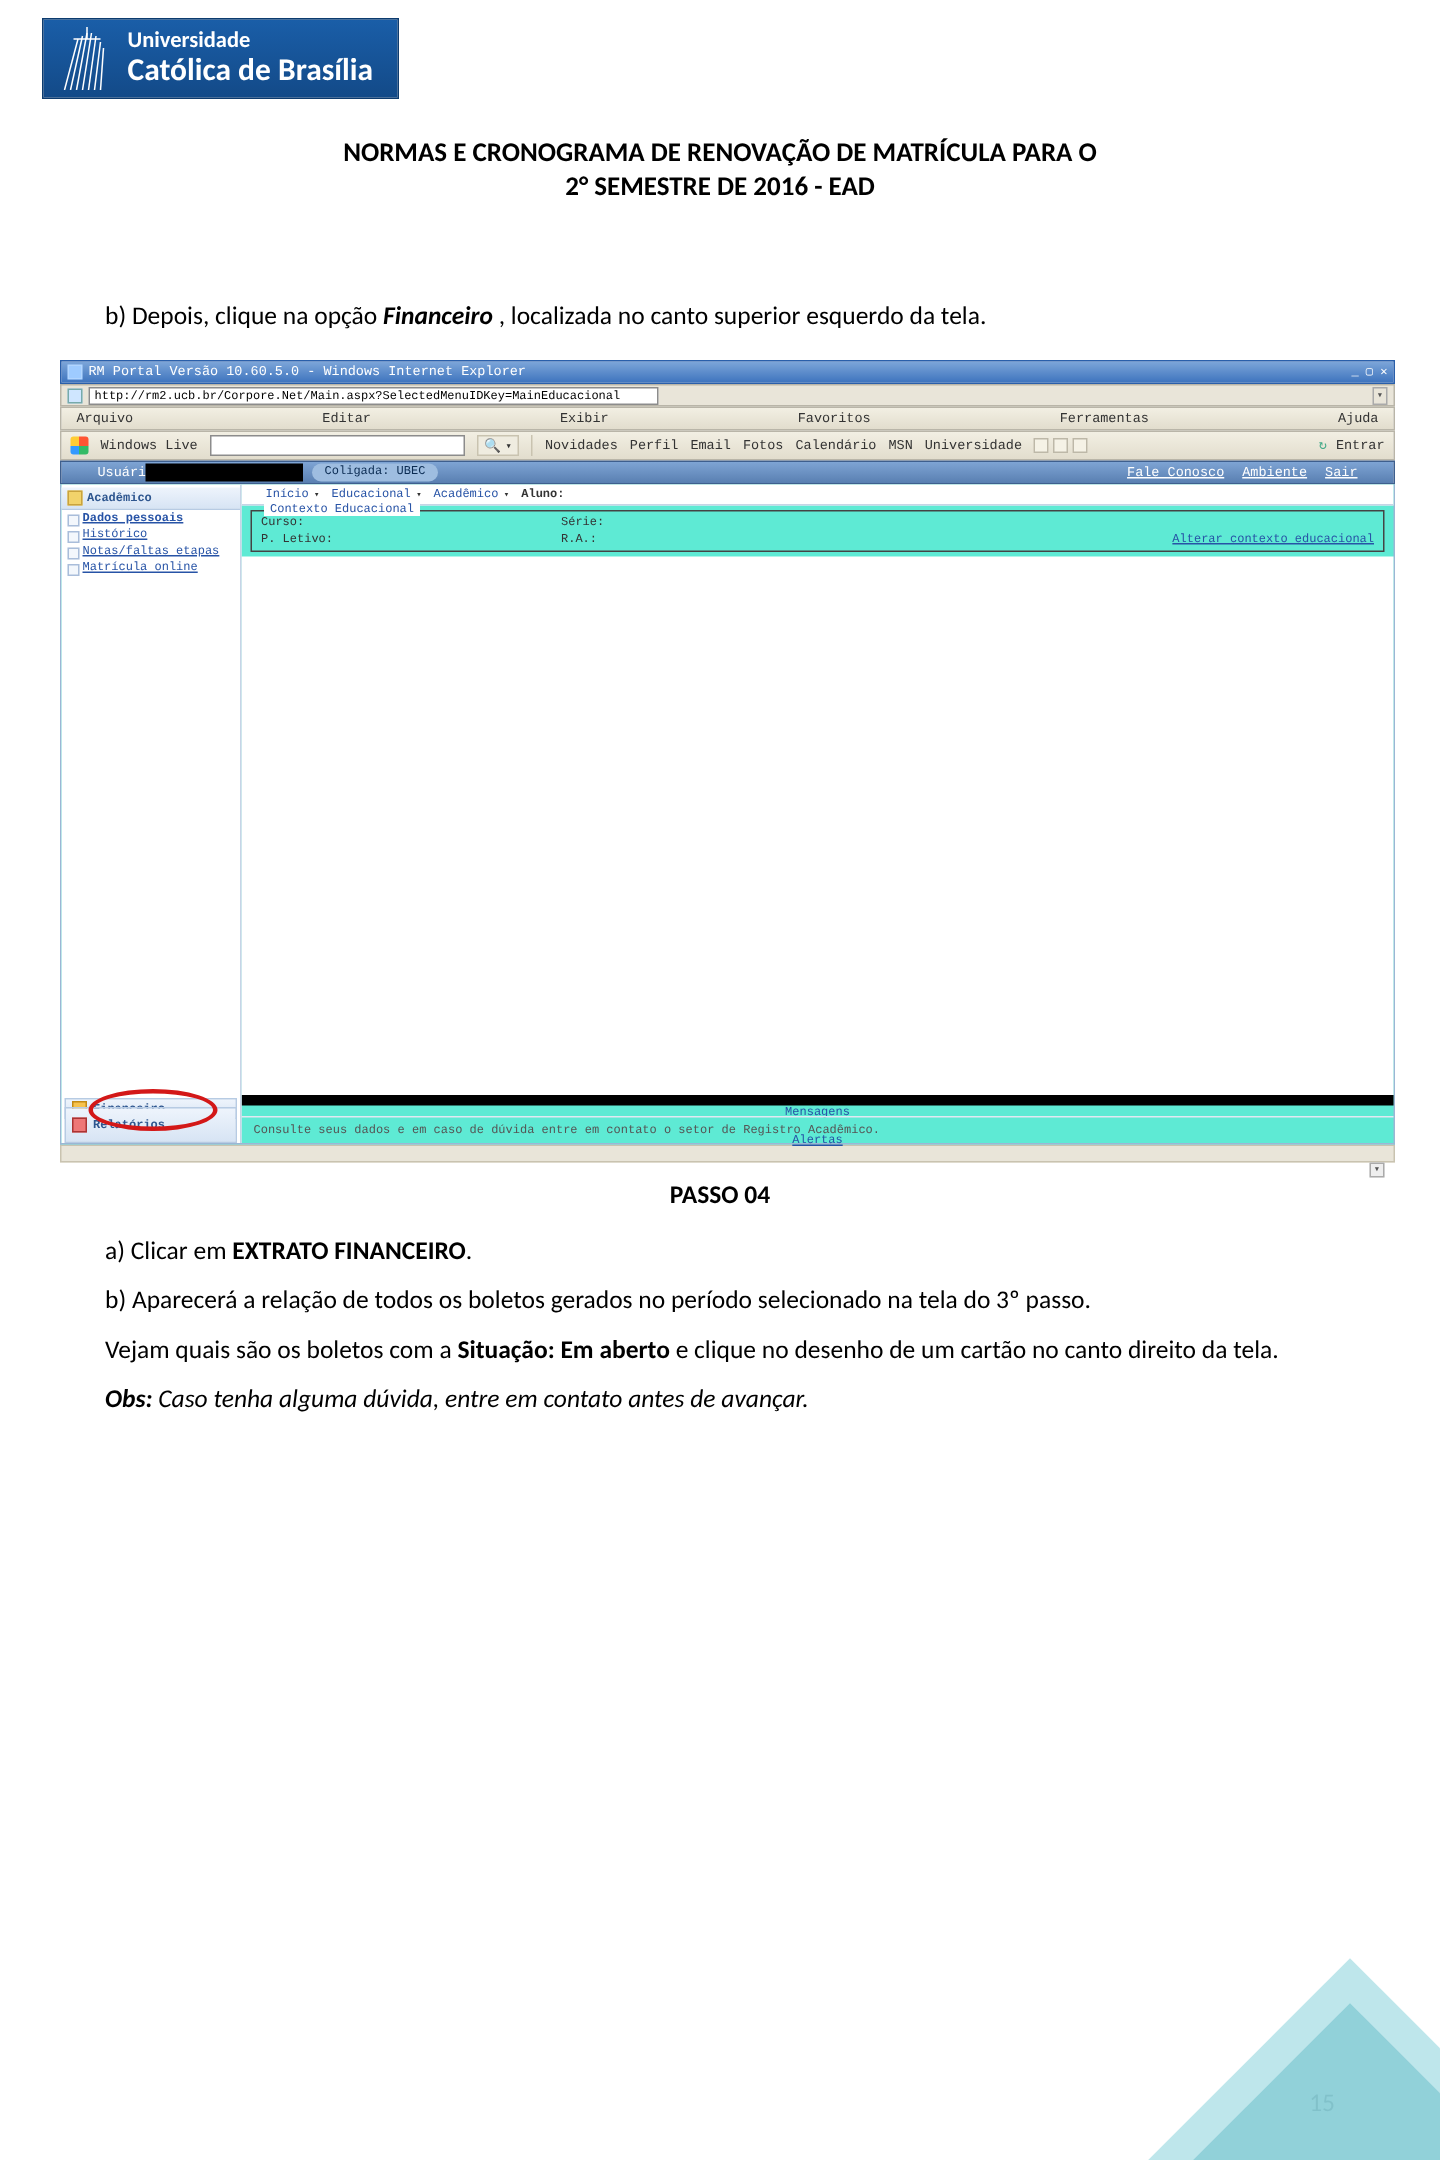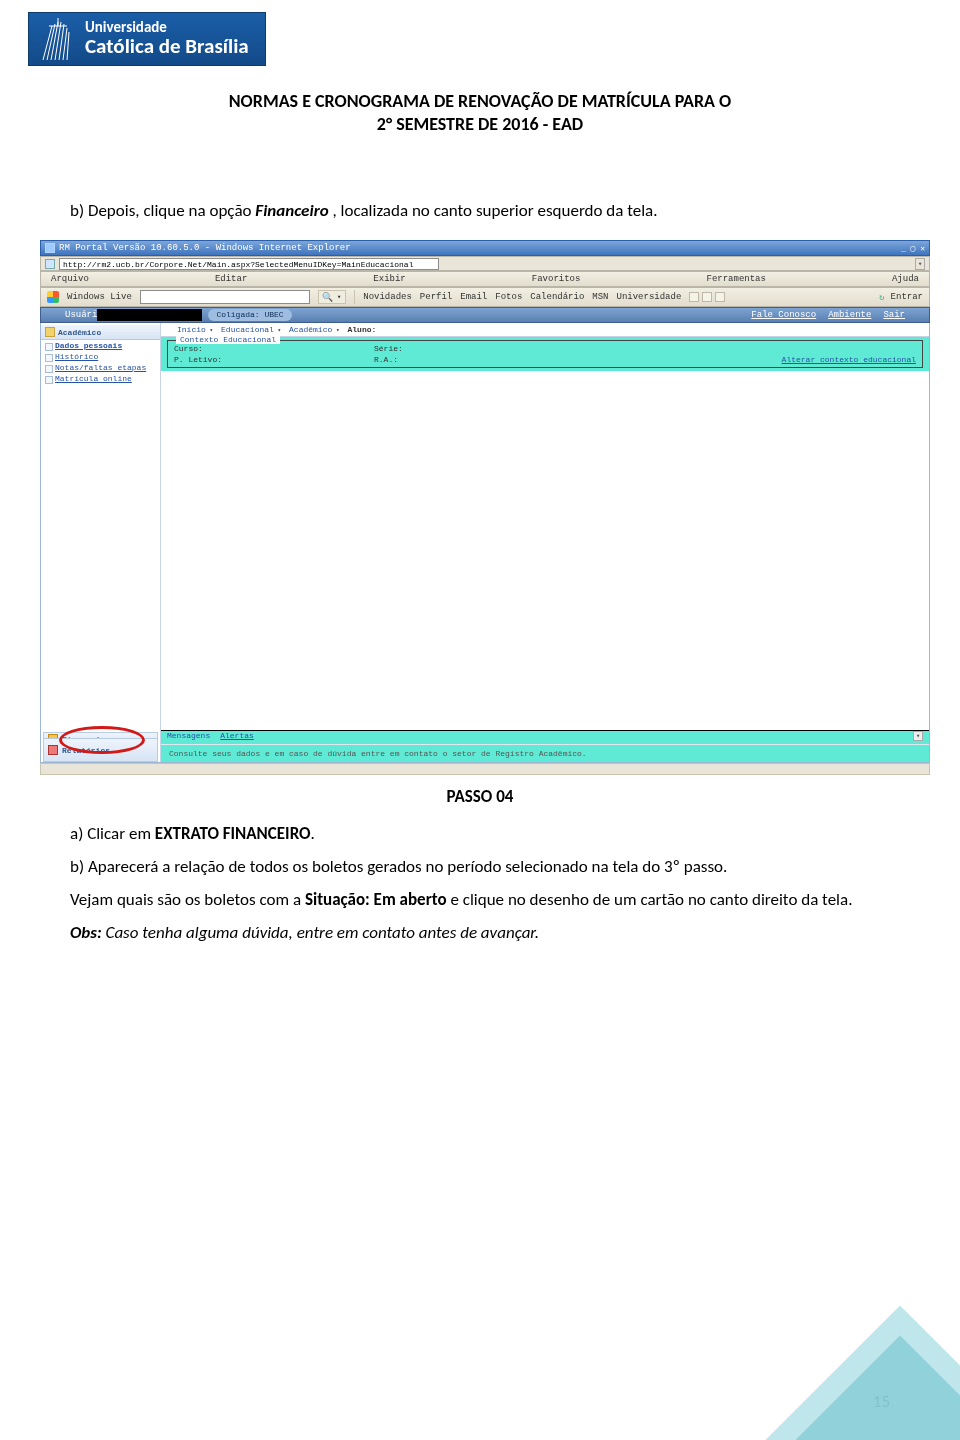--- a/index.html
+++ b/index.html
@@ -195,23 +195,23 @@
     position:relative;
   }
   .ctx .lbl { color:#333; }
   .ctx .link-r { grid-column:3; text-align:right; color:#2753a6; text-decoration:underline; font-size:8px; }
   .ctx .title {
     position:absolute; top:-6px; left:8px; background:#fff; padding:0 4px;
     color:#2753a6; font-size:8px;
   }
   .whitefill { flex:1; background:#fff; }
   .msgbar {
-    height:14px; border-top:1px solid #000000;
-    display:flex; padding:0 6px; gap:10px;
-    font-size:8px; color:#2753a6;
+    height:14px; border-top:7px solid #000000;
+    display:flex; align-items:center; padding:0 6px; gap:10px;
+    font-size:8px; color:#2753a6;flex-direction:column;
   }
   .msgbar .u { text-decoration:underline; }
   .msgbar .dd { margin-left:auto; width:10px;height:10px;border:1px solid #aaa;background:#eee;font-size:7px;text-align:center;line-height:8px;color:#555;}
   .helptext {
     font-size:8px; color:#555; padding:4px 8px;
     border-top:1px solid #e2e8f2;
   }
   .statusbar {
     height:12px; background:#e9e5d9; border:1px solid #c9c3b0;
     font-size:8px; color:#666; display:flex; align-items:center; justify-content:flex-end;

